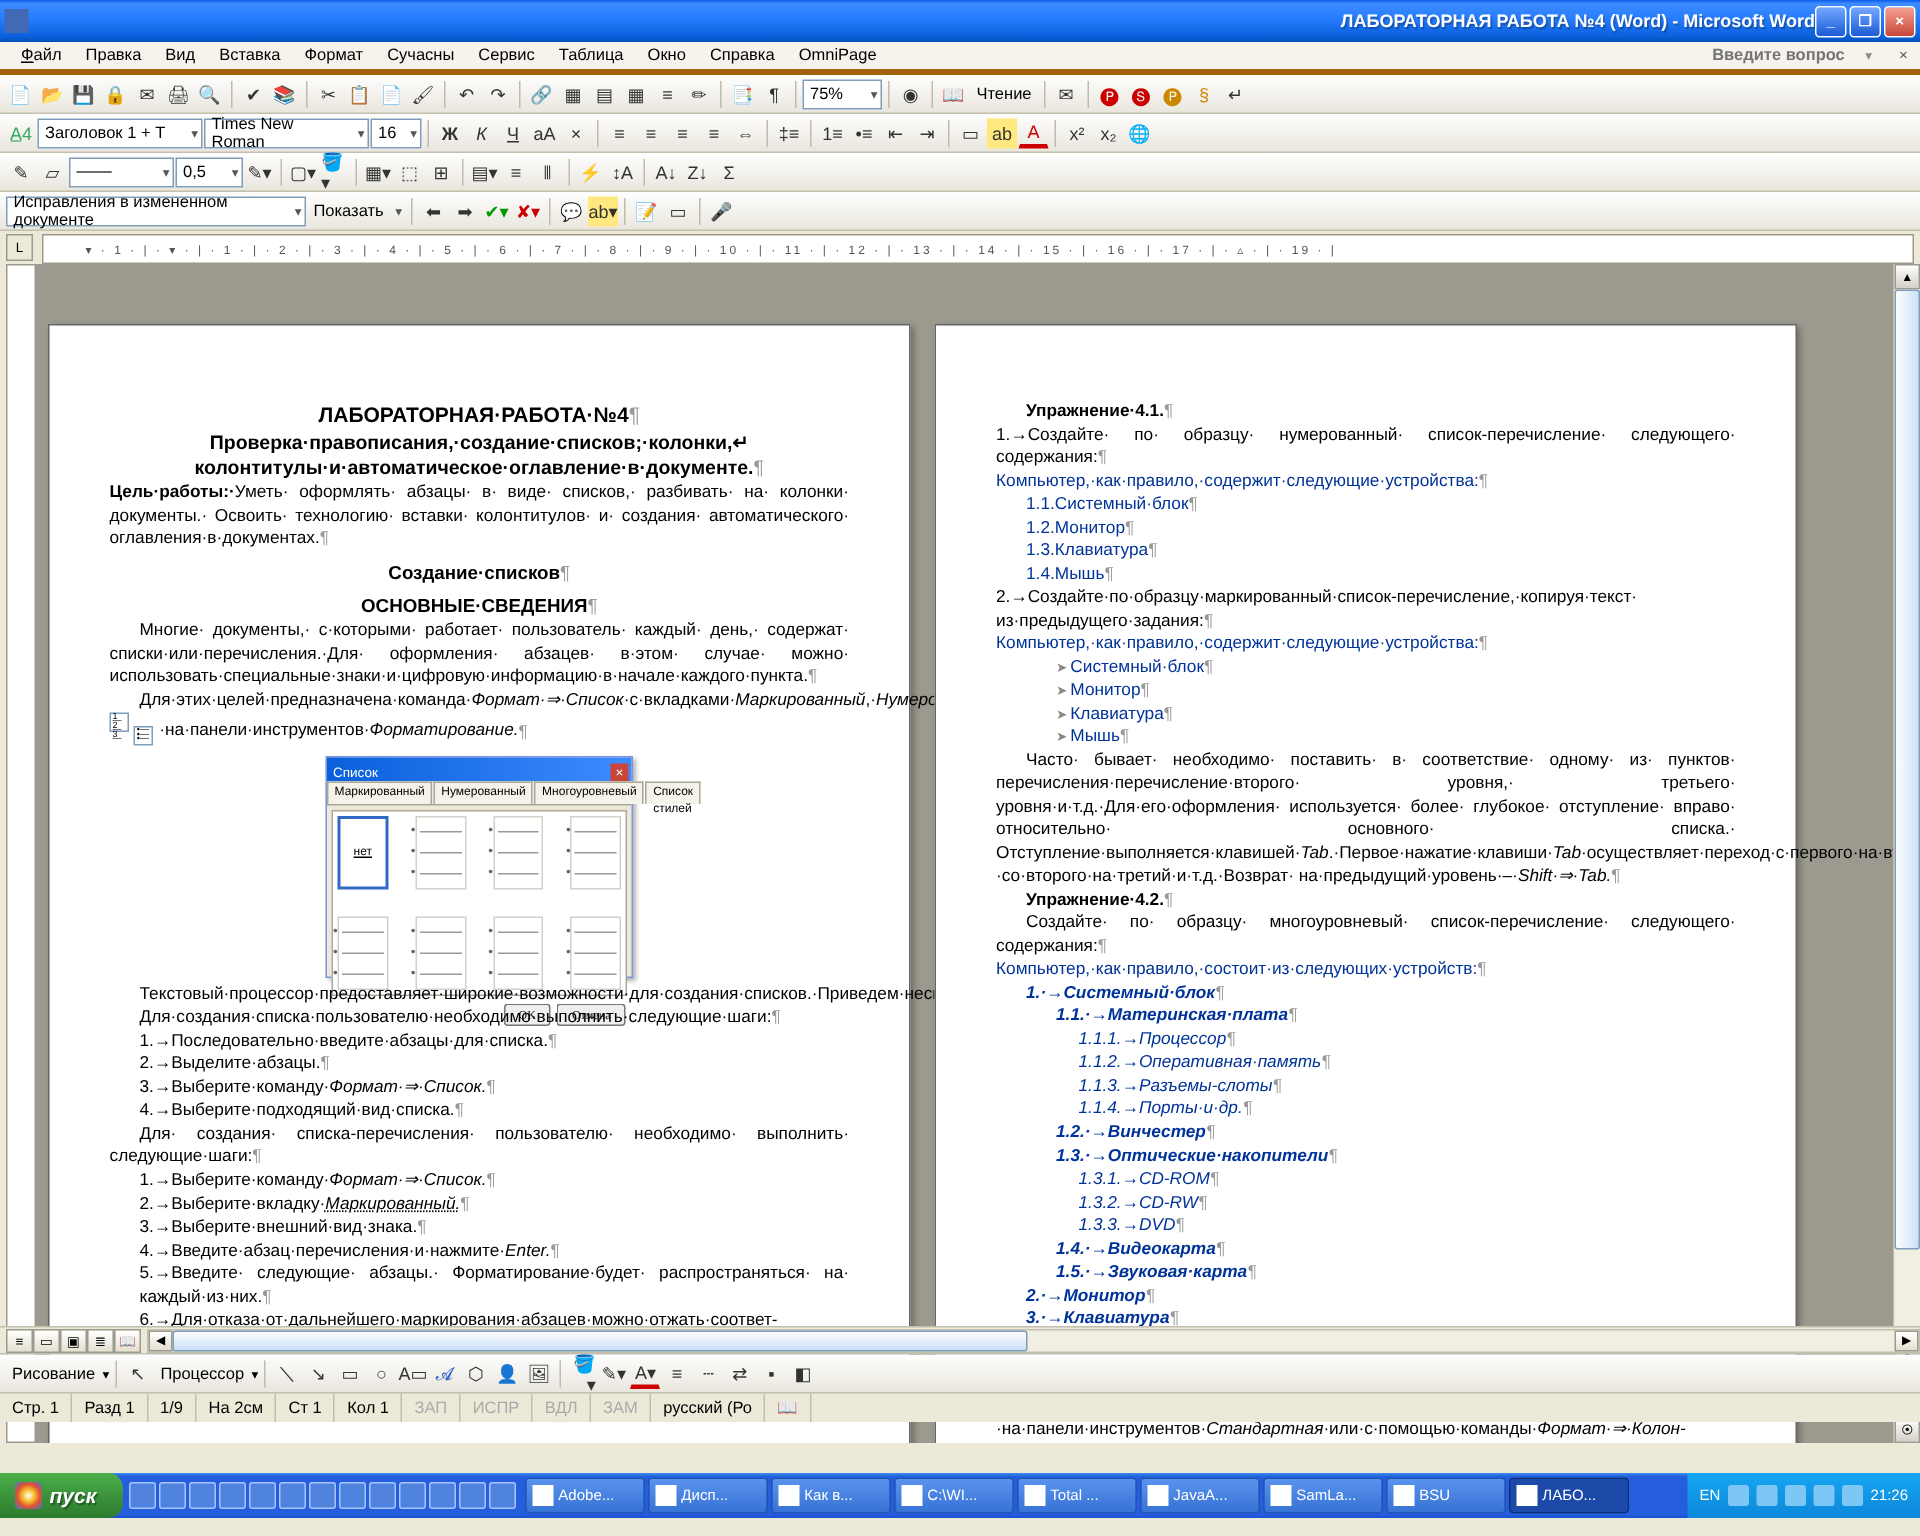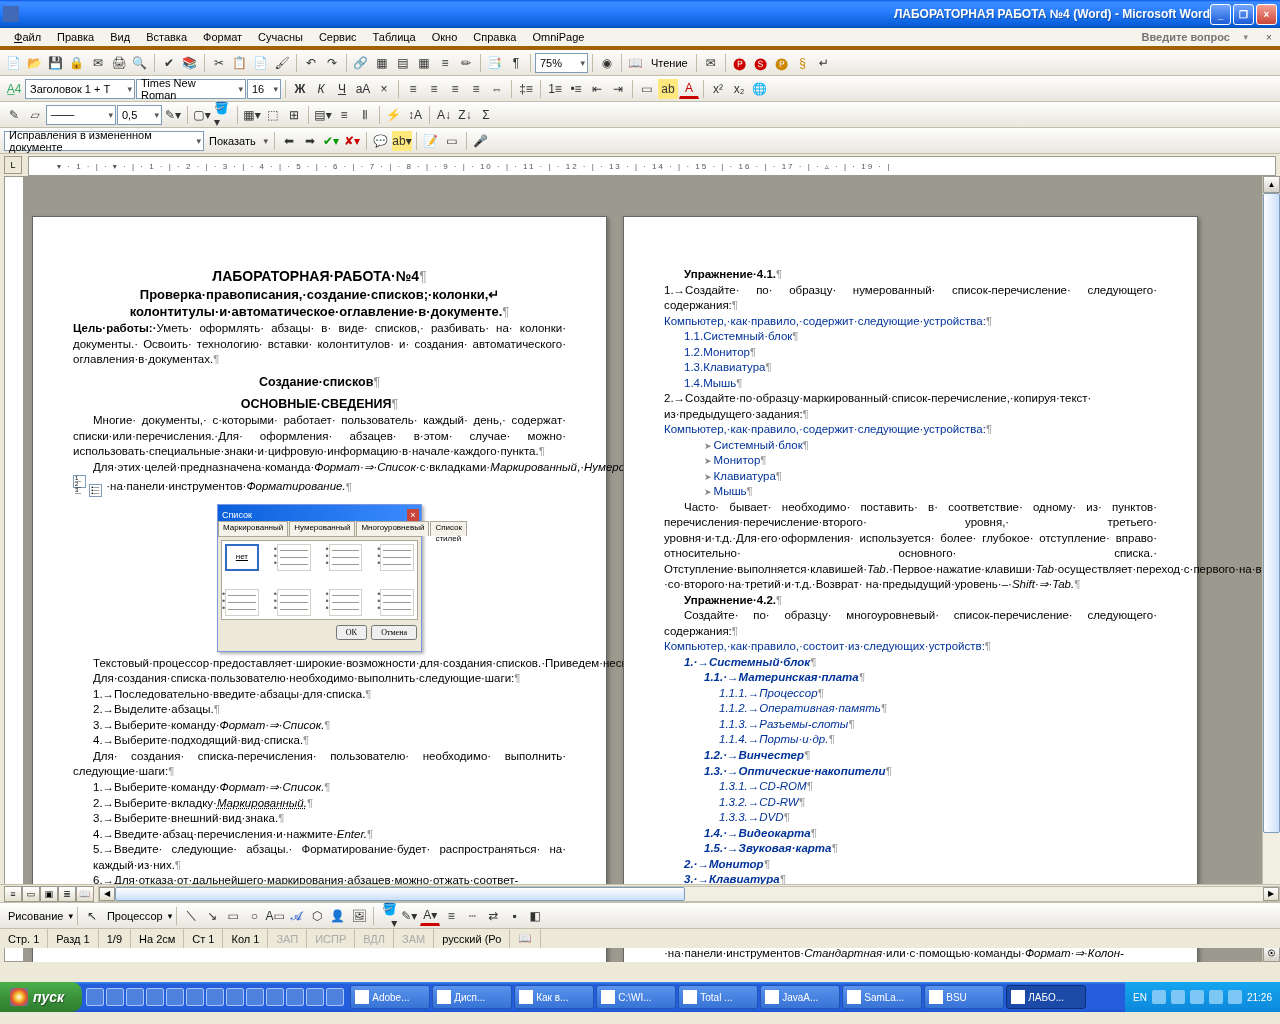--- a/index.html
+++ b/index.html
@@ -51,21 +51,21 @@
 .page .bold { font-weight:bold; }
 .page .ital { font-style:italic; }
 .page .list-item { padding-left:20px; }
 .page .list-item2 { padding-left:40px; }
 .page .list-item3 { padding-left:55px; }
 .page .bullet-arrow::before { content:"➤"; color:#888; margin-right:2px; font-size:9px; }
 .embedded-dialog { width:205px; height:148px; margin:4px auto; border:1px solid #7a96df; background:#ece9d8; box-shadow:2px 2px 3px rgba(0,0,0,.3); }
 .embedded-dialog .dlg-title { height:16px; background:linear-gradient(to right,#0a5fdb,#3d8bff); color:#fff; font-size:9px; padding-left:4px; display:flex; align-items:flex-end; font-family:Tahoma;}
 .embedded-dialog .dlg-tabs { height:16px; display:flex; font-size:8px; background:#ece9d8; font-family:Tahoma; border-bottom:1px solid #aca899; }
 .embedded-dialog .dlg-tabs span { padding:1px 4px; border:1px solid #aca899; border-bottom:none; background:#f5f2e9; margin-right:1px; }
-.embedded-dialog .dlg-body { height:80px; background:#fff; margin:3px; border:1px solid #aca899; display:grid; grid-template-columns:repeat(4,1fr); grid-template-rows:repeat(2,1fr); gap:18px; padding:3px;text-decoration:underline; }
+.embedded-dialog .dlg-body { height:124px; background:#fff; margin:3px; border:1px solid #aca899; display:grid; grid-template-columns:repeat(4,1fr); grid-template-rows:repeat(2,1fr); gap:18px; padding:3px;text-decoration:underline; }
 .embedded-dialog .dlg-cell { border:1px solid #d4d0c8; display:flex; flex-direction:column; justify-content:space-around; padding:2px; }
 .embedded-dialog .dlg-cell.sel { border:2px solid #316ac5; }
 .embedded-dialog .dlg-cell .line { height:1px; background:#999; position:relative; }
 .embedded-dialog .dlg-cell .line.b::before { content:"•"; position:absolute; left:-6px; top:-7px; color:#666; font-size:9px; }
 .embedded-dialog .dlg-btns { display:flex; justify-content:flex-end; padding:2px 4px; gap:4px; }
 .embedded-dialog .dlg-btns button { font-size:8px; padding:1px 8px; font-family:Tahoma; }
 .list-icon-pair { display:inline-block; vertical-align:middle; width:30px; }
 .list-icon-nums, .list-icon-bullets { width:13px; height:13px; display:inline-block; border:1px solid #7f9db9; background:#fff; font-size:6px; line-height:3px; padding:1px; }
 
 .scroll-right { width:18px; background:linear-gradient(to left,#fdfdfb,#ece9d8); border-left:1px solid #c3bfae; display:flex; flex-direction:column; }

